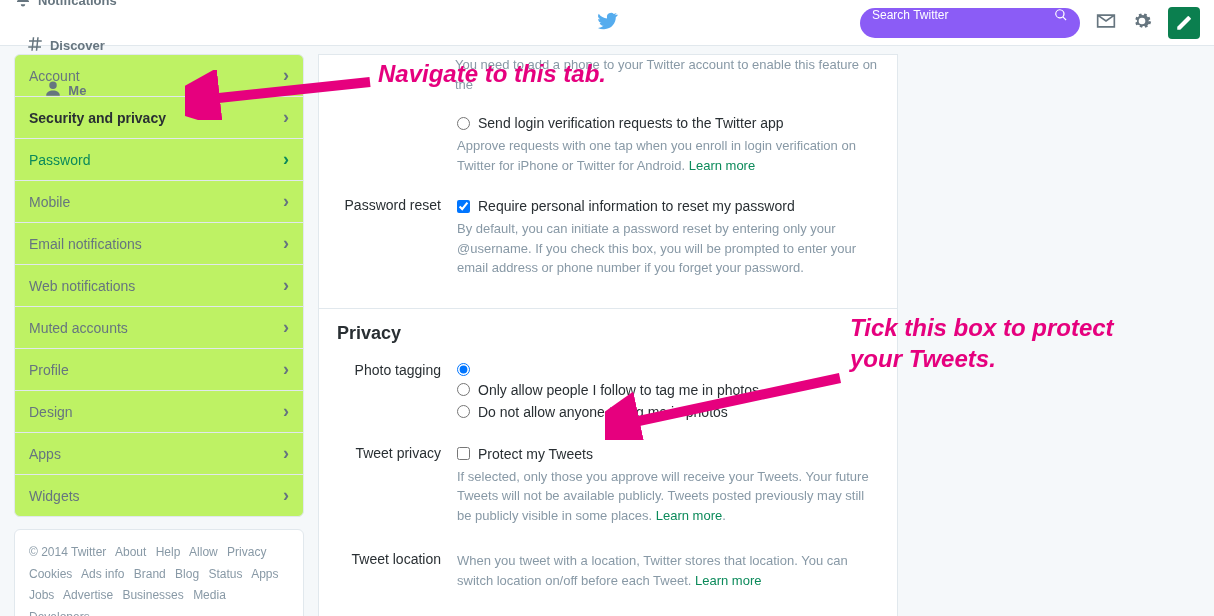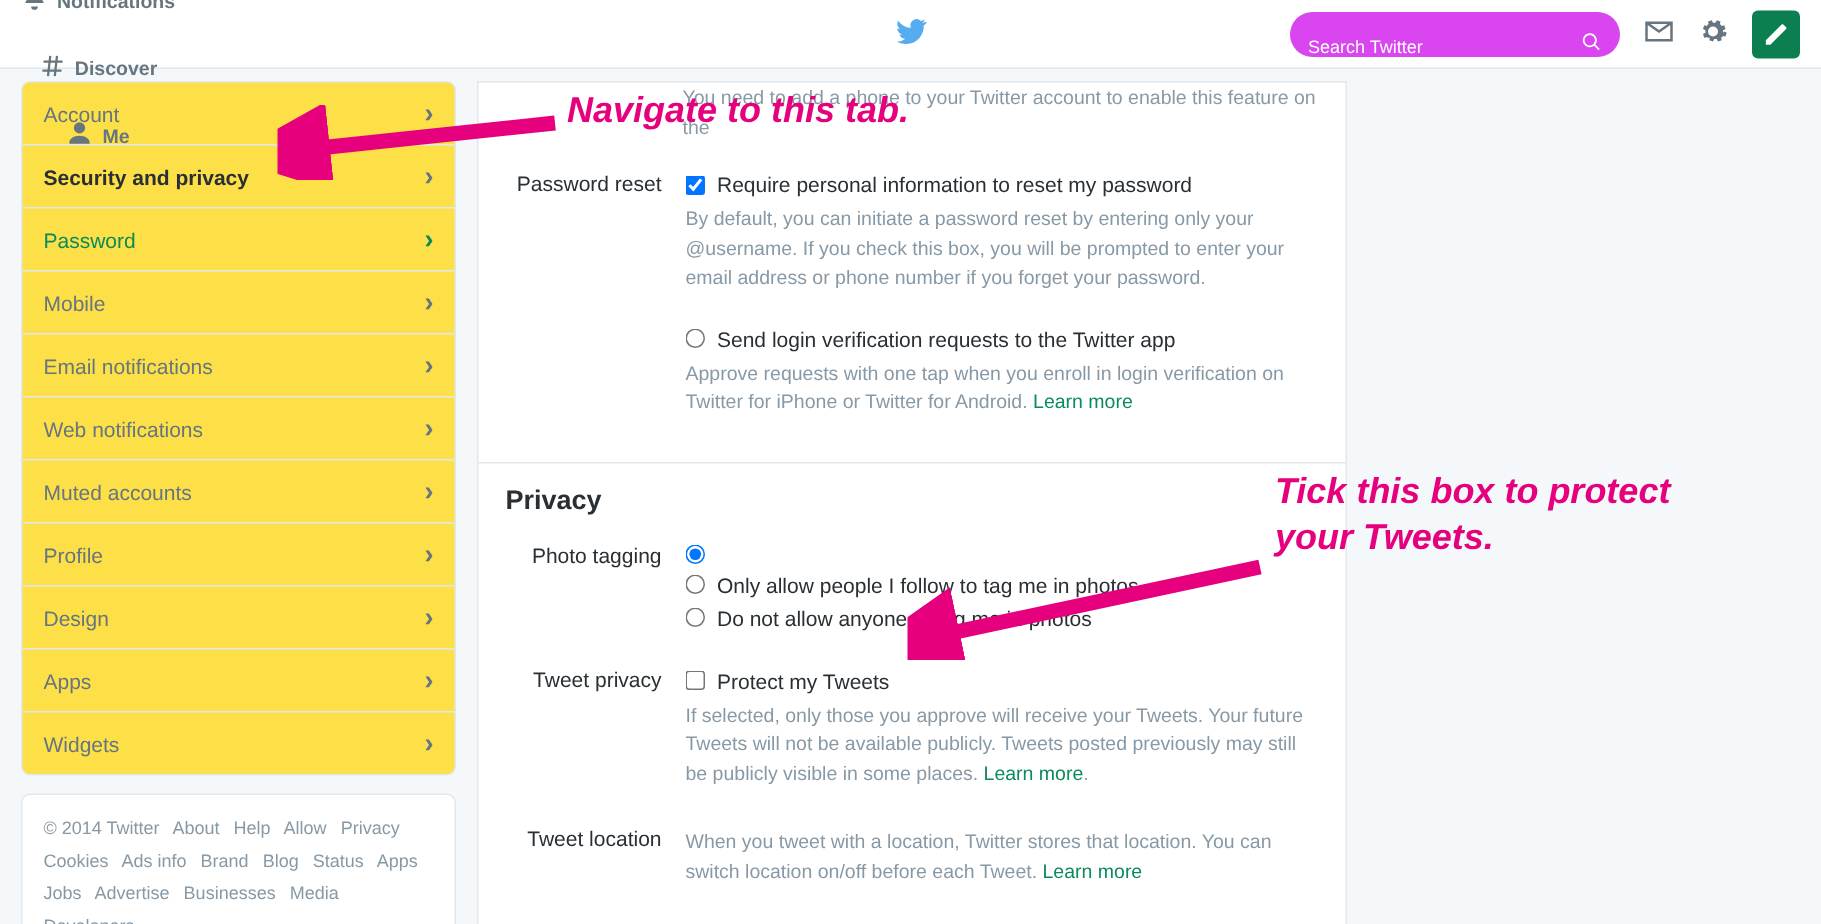--- a/index.html
+++ b/index.html
@@ -23,47 +23,47 @@
     padding: 0 14px;
     position: relative;
   }
   .topnav .left { display: flex; align-items: center; gap: 24px; flex-direction: column; }
   .topnav .navitem { display: flex; align-items: center; gap: 6px; color: #66757f; font-size: 13px; font-weight: bold; cursor: pointer; }
   .topnav .navitem svg { fill: #66757f; }
   .topnav .bird { position: absolute; left: 50%; transform: translateX(-50%); }
   .topnav .bird svg { fill: #55acee; }
   .topnav .right { margin-left: auto; display: flex; align-items: center; gap: 16px; }
   .searchbox {
-    background: #d946ef;
+    background: #8b5cf6;
     border-radius: 20px;
     width: 220px;
     height: 30px;
     display: flex;
-    align-items: flex-end;
+    align-items: flex-start;
     padding: 0 12px;
     color: #fff;
     font-size: 12px;
   }
   .searchbox input {
     background: transparent; border: 0; outline: 0; color:#fff; flex:1; font-size:12px;
   }
   .searchbox input::placeholder { color: #fff; }
   .searchbox svg { fill: #fff; }
   .iconbtn svg { fill: #66757f; }
   .compose {
     width: 32px; height: 32px; background: #0b7f4f; border-radius:4px;
     display:flex; align-items:center; justify-content:center;
   }
   .compose svg { fill:#fff; }
 
   
   .wrap { display:flex; padding: 8px 14px 0 14px; gap: 14px; align-items:flex-start; }
   .sidebar { width: 290px; flex-shrink:0; }
   .menu {
-    background:#fde047; border:1px solid #e1e8ed; border-radius:6px; overflow:hidden;
+    background:#bef264; border:1px solid #e1e8ed; border-radius:6px; overflow:hidden;
   }
   .menu-item {
     display:flex; align-items:center; justify-content:space-between;
     padding: 10px 14px; color:#66757f; font-size:14px; border-bottom:1px solid #e1e8ed;
     cursor:pointer;
   }
   .menu-item:last-child { border-bottom:0;gap:36px; }
   .menu-item.active { color:#292f33; font-weight:bold; }
   .menu-item.hover { color:#0b8a5a; }
   .menu-item .chev { color:#66757f; font-size:18px; font-weight:bold; }
@@ -220,37 +220,37 @@
     </div>
   </div>
 
   <div class="main">
     <div class="topdesc">
       <span>You need to </span><span class="link">add a phone</span><span> to your Twitter account to enable this feature on the</span>
     </div>
 
     <div class="section">
       <div class="row">
+        <div class="label"></div>
+        <div class="field">
+          <label class="opt">
+              <input type="radio" style="">
+              <span>Send login verification requests to the Twitter app</span>
+            </label>
+          <div class="help"><span>Approve requests with one tap when you enroll in login verification on Twitter for iPhone or Twitter for Android. </span><span class="link">Learn more</span></div>
+        </div>
+      </div>
+      <div class="row">
         <div class="label">Password reset</div>
         <div class="field">
           <label class="opt">
               <input type="checkbox" checked="" style="">
               <span>Require personal information to reset my password</span>
             </label>
           <div class="help">By default, you can initiate a password reset by entering only your @username. If you check this box, you will be prompted to enter your email address or phone number if you forget your password.</div>
-        </div>
-      </div>
-      <div class="row">
-        <div class="label"></div>
-        <div class="field">
-          <label class="opt">
-              <input type="radio" style="">
-              <span>Send login verification requests to the Twitter app</span>
-            </label>
-          <div class="help"><span>Approve requests with one tap when you enroll in login verification on Twitter for iPhone or Twitter for Android. </span><span class="link">Learn more</span></div>
         </div>
       </div>
     </div>
 
     <h2 class="sect">Privacy</h2>
     <div class="section">
       <div class="row">
         <div class="label">Photo tagging</div>
         <div class="field">
           <label class="opt">

